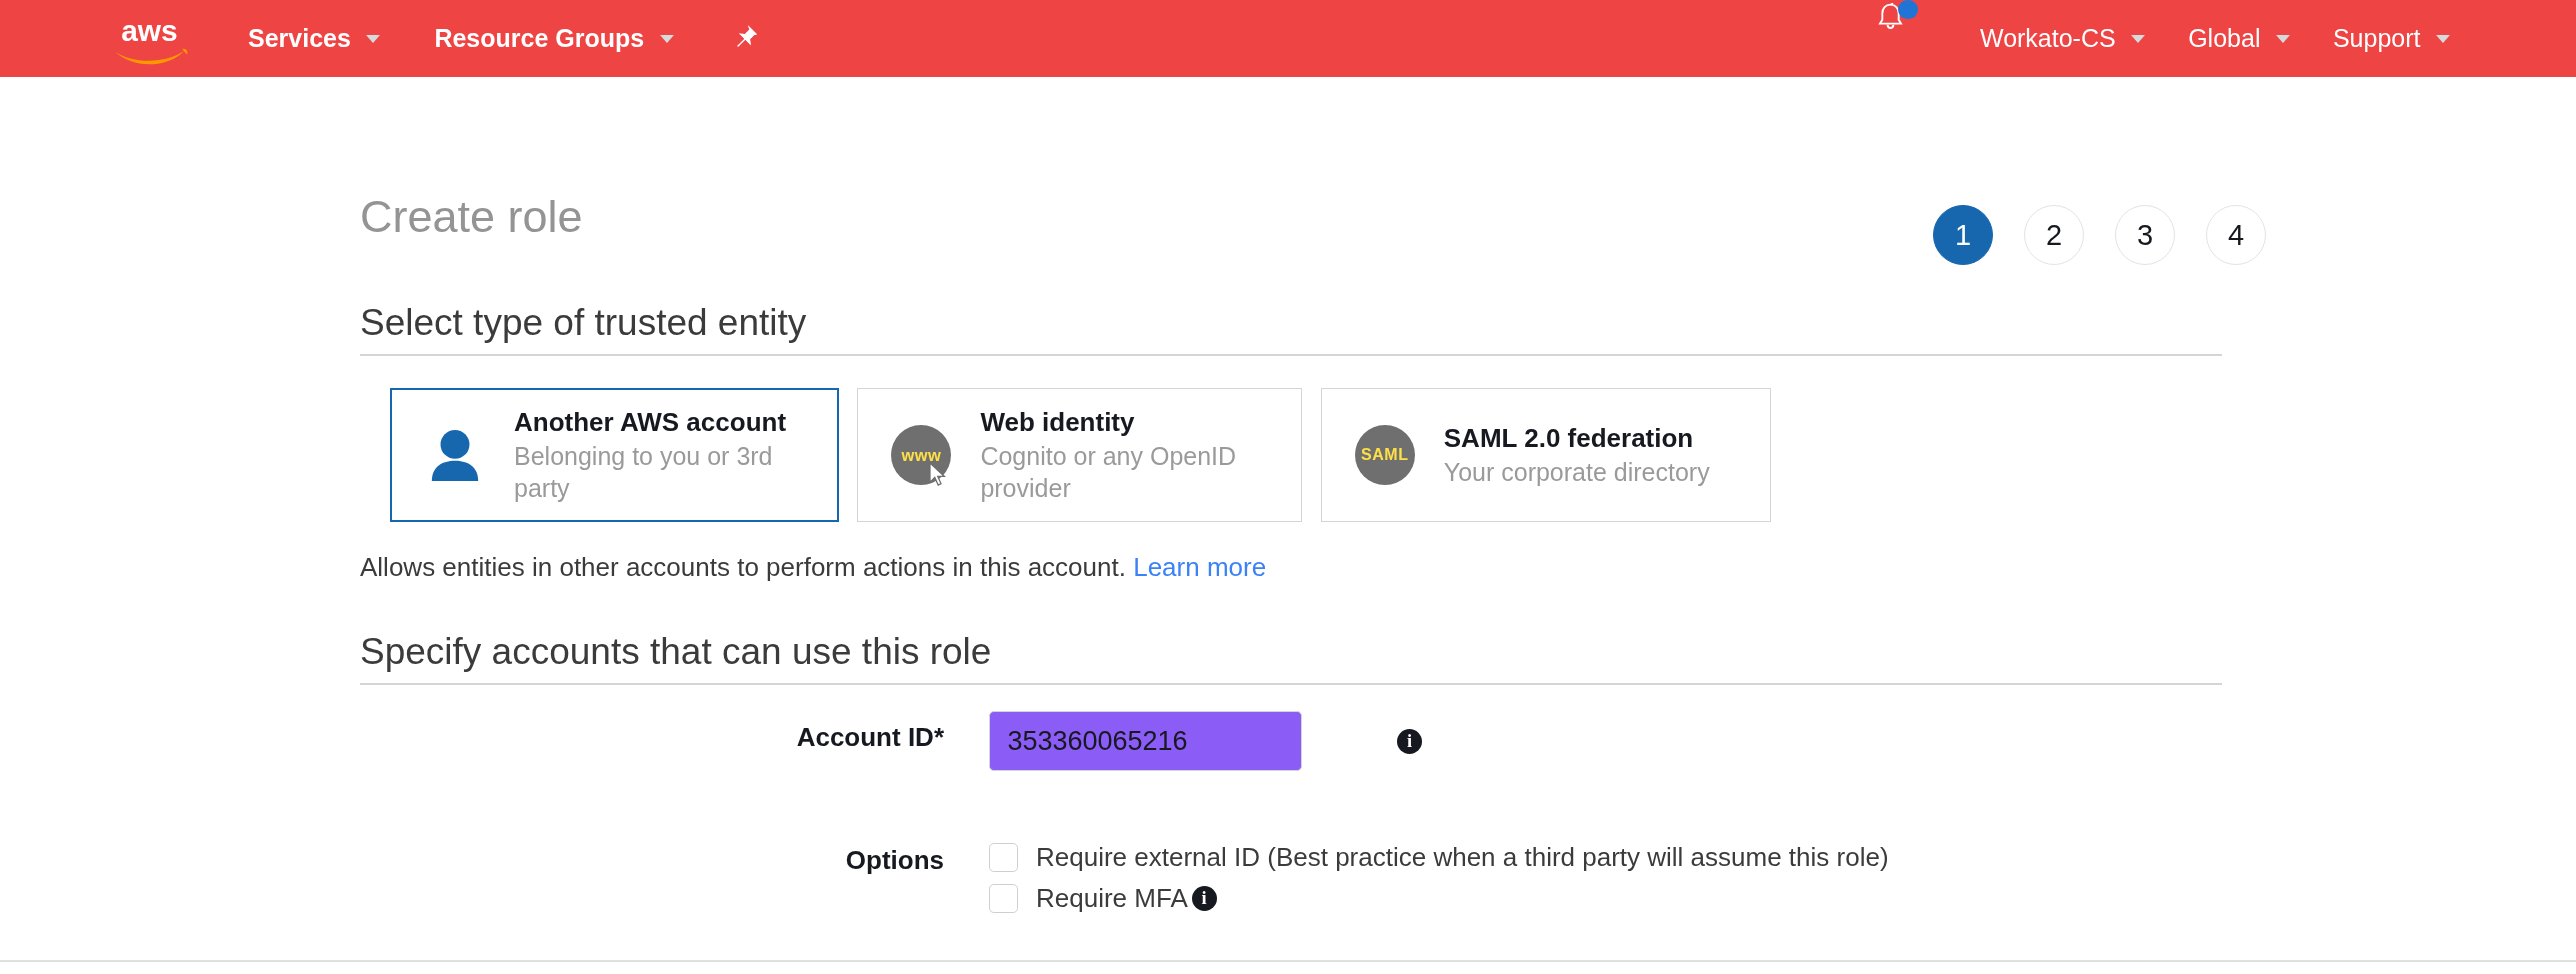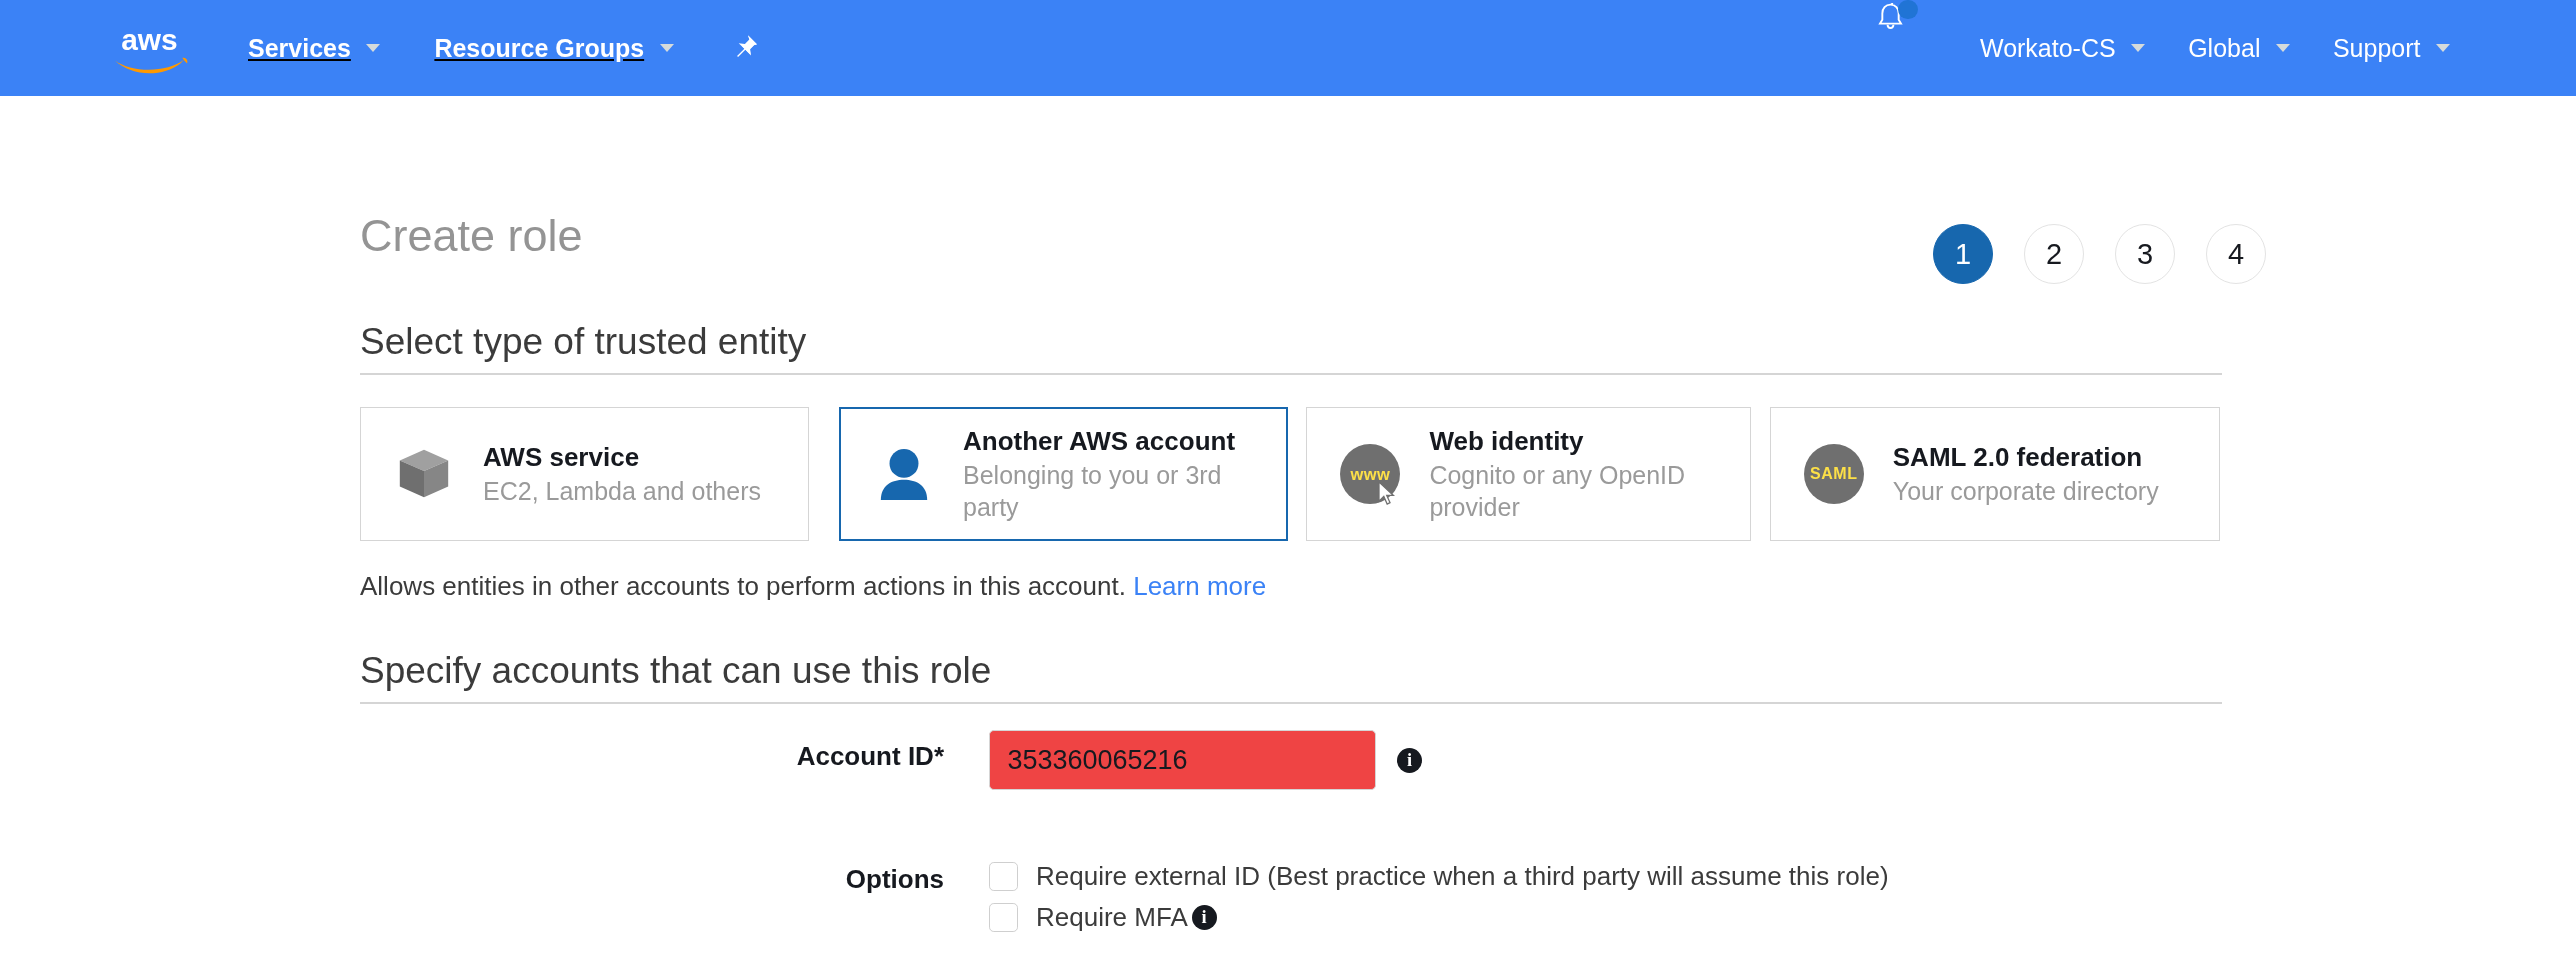--- a/index.html
+++ b/index.html
@@ -5,26 +5,25 @@
   * { box-sizing: border-box; margin: 0; padding: 0; }
   html, body {
     width: 2576px; height: 974px;
     background: #ffffff;
     font-family: "Liberation Sans", sans-serif;
     overflow: hidden;
   }
 
   
   .navbar {
-    height: 96px;
-    background: #3b82f6;
+    height: 77px;
+    background: #ef4444;
     display: flex;
     align-items: center;
     position: relative;
-    text-decoration: underline;
   }
   .nav-left { display: flex; align-items: center; height: 100%; }
   .aws-logo {
     margin-left: 105px;
     width: 89px; height: 54px;
     position: relative;
     display: flex; align-items: center; justify-content: center;
   }
   .nav-item {
     color: #ffffff;
@@ -198,28 +197,28 @@
   .form-label {
     position: absolute;
     font-size: 26px;
     font-weight: bold;
     color: #16191f;
     text-align: right;
   }
   .acct-input {
     position: absolute;
     left: 989px; top: 634px;
-    width: 387px; height: 60px;
+    width: 313px; height: 60px;
     border: 1.9px solid #d5d5d5;
     border-radius: 4.8px;
     font-size: 27px;
     color: #16191f;
     padding: 0 17.4px;
     font-family: "Liberation Sans", sans-serif;
-    background: #ef4444;
+    background: #8b5cf6;
     outline: none;
   }
   .info-icon {
     position: absolute;
     width: 25px; height: 25px;
     border-radius: 50%;
     background: #16191f;
     color: #ffffff;
     font-size: 18.4px;
     font-weight: bold;
@@ -326,33 +325,20 @@
       <div class="step">2</div>
       <div class="step">3</div>
       <div class="step">4</div>
     </div>
 
     <div class="section-heading" style="top:225px;">Select type of trusted entity</div>
     <div class="divider" style="top:277px;"></div>
 
     <div class="cards">
 
-      <div class="card w1">
-        <div class="card-icon">
-          <svg width="60" height="60" viewBox="0 0 62 62">
-            <polygon points="31,6 56,17 31,28 6,17" fill="#a0a0a0"></polygon>
-            <polygon points="6,17 31,28 31,55 6,44" fill="#6f6f6f"></polygon>
-            <polygon points="56,17 31,28 31,55 56,44" fill="#868686"></polygon>
-          </svg>
-        </div>
-        <div class="card-text">
-          <div class="card-title">AWS service</div>
-          <div class="card-sub">EC2, Lambda and others</div>
-        </div>
-      </div>
 
       <div class="card w2 selected">
         <div class="card-icon">
           <svg width="60" height="56" viewBox="0 0 62 58">
             <circle cx="31" cy="18" r="15" fill="#1767ae"></circle>
             <path d="M7 56 C 7 41, 18 35, 31 35 C 44 35, 55 41, 55 56 Z" fill="#1767ae"></path>
           </svg>
         </div>
         <div class="card-text">
           <div class="card-title">Another AWS account</div>

